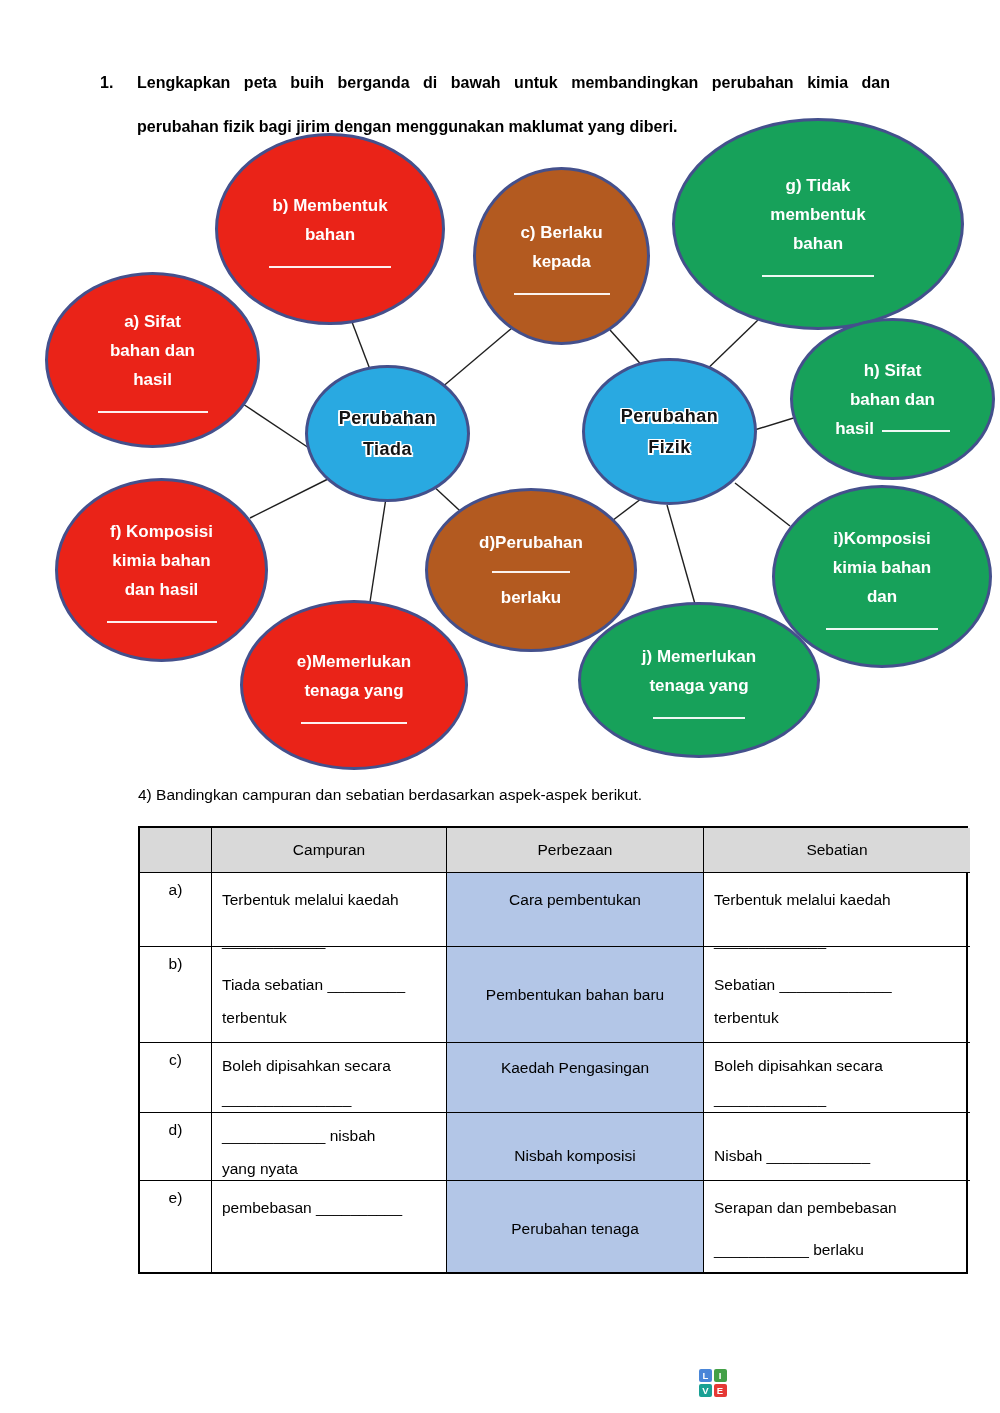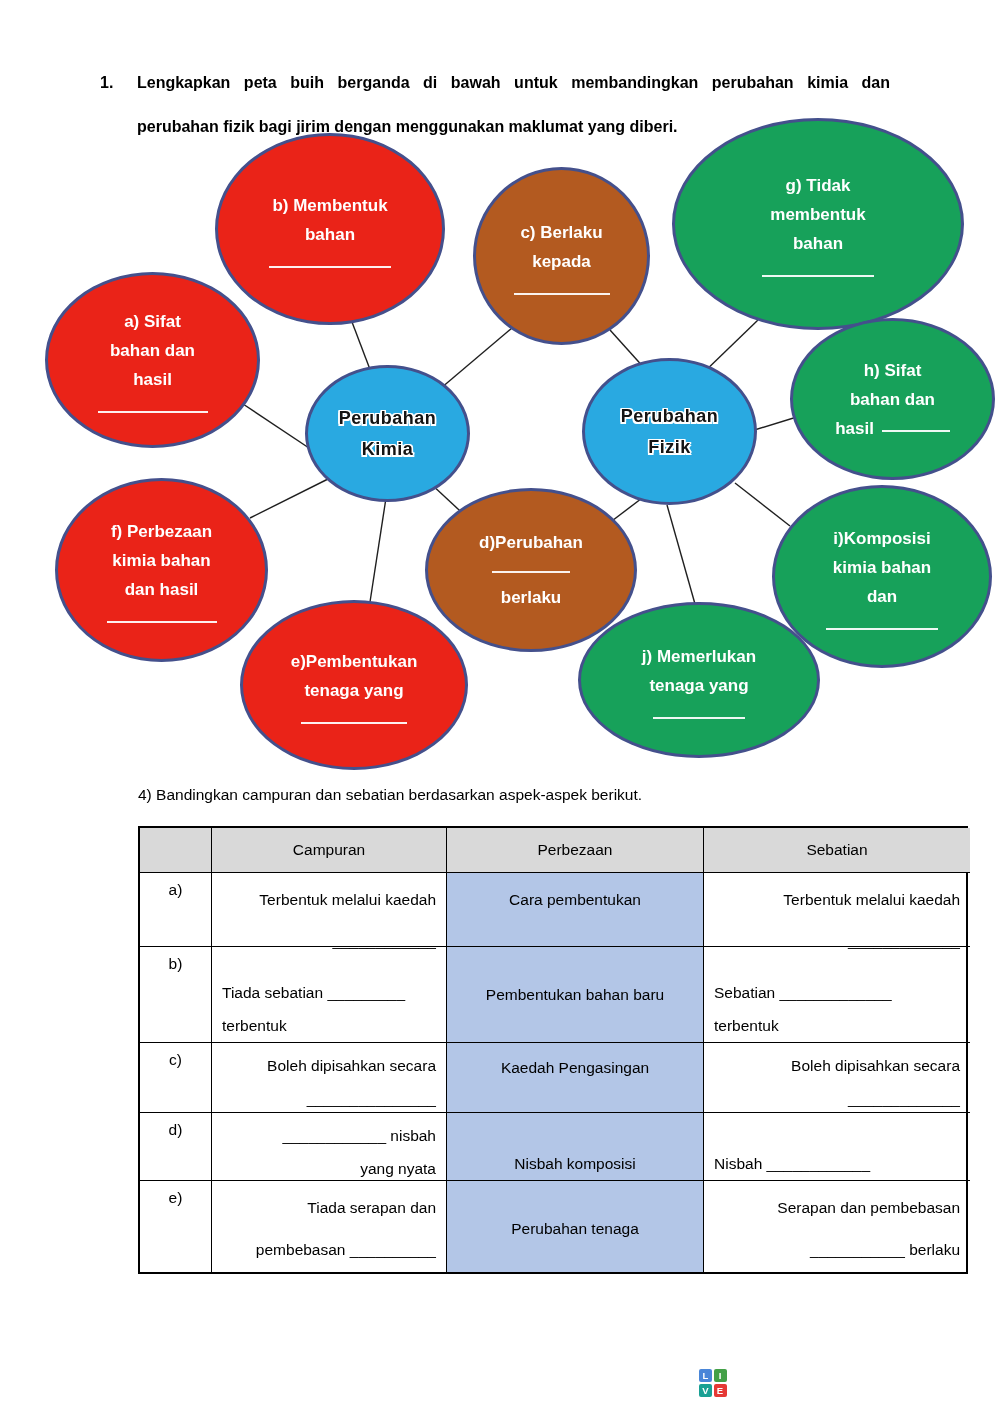--- a/index.html
+++ b/index.html
@@ -52,24 +52,24 @@
         padding:6px 10px; display:flex; flex-direction:column; }
   .tc:nth-child(4n) { border-right:none; }
   .tr-last { border-bottom:none !important; }
   .hc { background:var(--headerbg); align-items:center; justify-content:center; text-align:center; }
   .mid { background:var(--midbg); align-items:center; text-align:center; }
   .lab { align-items:center; padding-top:8px; }
   .cl { white-space:nowrap; }
   .lh41 .cl { line-height:41px; }
   .lh33 .cl { line-height:33px; }
   .lh42 .cl { line-height:42px; }
-  .v-top { justify-content:flex-start;text-align:right; }
+  .v-top { justify-content:flex-start; }
   .v-center { justify-content:center; }
   .v-end { justify-content:flex-end; }
-  .pb8  { padding-bottom:0; }
+  .pb8  { padding-bottom:8px; }
   .pb12 { padding-bottom:28px; }
   .pb22 { padding-bottom:22px; }
 
   
   .footer { position:absolute; left:699px; top:1369px; display:flex; align-items:center; gap:4px; }
   .tiles { display:grid; grid-template-columns:13px 13px; grid-template-rows:13px 13px; gap:1.5px; }
   .tile { color:#fff; font-size:9.5px; font-weight:700; display:flex; align-items:center;
           justify-content:center; border-radius:2px; font-family:"Liberation Sans",sans-serif; }
   .brand { font-size:29px; font-weight:700; color:var(--navy); letter-spacing:-0.5px;
            font-family:"Liberation Sans",sans-serif; }
@@ -129,50 +129,50 @@
   </div>
 
   <div class="bubble green" style="left:790px;top:318px;width:205px;height:162px">
     <div class="bl">h) Sifat</div>
     <div class="bl">bahan dan</div>
     <div class="bl"><span>hasil</span><span class="blank inline" style="width:68px"></span></div>
   </div>
 
   <div class="bubble blue center-label" style="left:305px;top:365px;width:165px;height:137px">
     <div class="bl">Perubahan</div>
-    <div class="bl">Kimia</div>
+    <div class="bl">Tiada</div>
   </div>
 
   <div class="bubble blue center-label" style="left:582px;top:358px;width:175px;height:147px">
     <div class="bl">Perubahan</div>
     <div class="bl">Fizik</div>
   </div>
 
   <div class="bubble red" style="left:55px;top:478px;width:213px;height:184px">
-    <div class="bl">f) Perbezaan</div>
+    <div class="bl">f) Komposisi</div>
     <div class="bl">kimia bahan</div>
     <div class="bl">dan hasil</div>
     <div class="blank" style="width:110px"></div>
   </div>
 
   <div class="bubble brown" style="left:425px;top:488px;width:212px;height:164px">
     <div class="bl">d)Perubahan</div>
     <div class="blank" style="width:78px;margin-top:14px"></div>
     <div class="bl" style="margin-top:10px">berlaku</div>
   </div>
 
   <div class="bubble green" style="left:772px;top:485px;width:220px;height:183px">
     <div class="bl">i)Komposisi</div>
     <div class="bl">kimia bahan</div>
     <div class="bl">dan</div>
     <div class="blank" style="width:112px"></div>
   </div>
 
   <div class="bubble red" style="left:240px;top:600px;width:228px;height:170px">
-    <div class="bl">e)Pembentukan</div>
+    <div class="bl">e)Memerlukan</div>
     <div class="bl">tenaga yang</div>
     <div class="blank" style="width:106px"></div>
   </div>
 
   <div class="bubble green" style="left:578px;top:602px;width:242px;height:156px">
     <div class="bl">j) Memerlukan</div>
     <div class="bl">tenaga yang</div>
     <div class="blank" style="width:92px"></div>
   </div>
 
@@ -231,21 +231,20 @@
     </div>
     <div class="tc mid lh33 v-end pb8">
       <div class="cl">Nisbah komposisi</div>
     </div>
     <div class="tc lh33 v-end pb8">
       <div class="cl">Nisbah ____________</div>
     </div>
 
     <div class="tc lab tr-last">e)</div>
     <div class="tc lh42 v-top tr-last">
-      <div class="cl">Tiada serapan dan</div>
       <div class="cl">pembebasan __________</div>
     </div>
     <div class="tc mid lh42 v-end pb22 tr-last">
       <div class="cl">Perubahan tenaga</div>
     </div>
     <div class="tc lh42 v-top tr-last">
       <div class="cl">Serapan dan pembebasan</div>
       <div class="cl">___________ berlaku</div>
     </div>
   </div>

